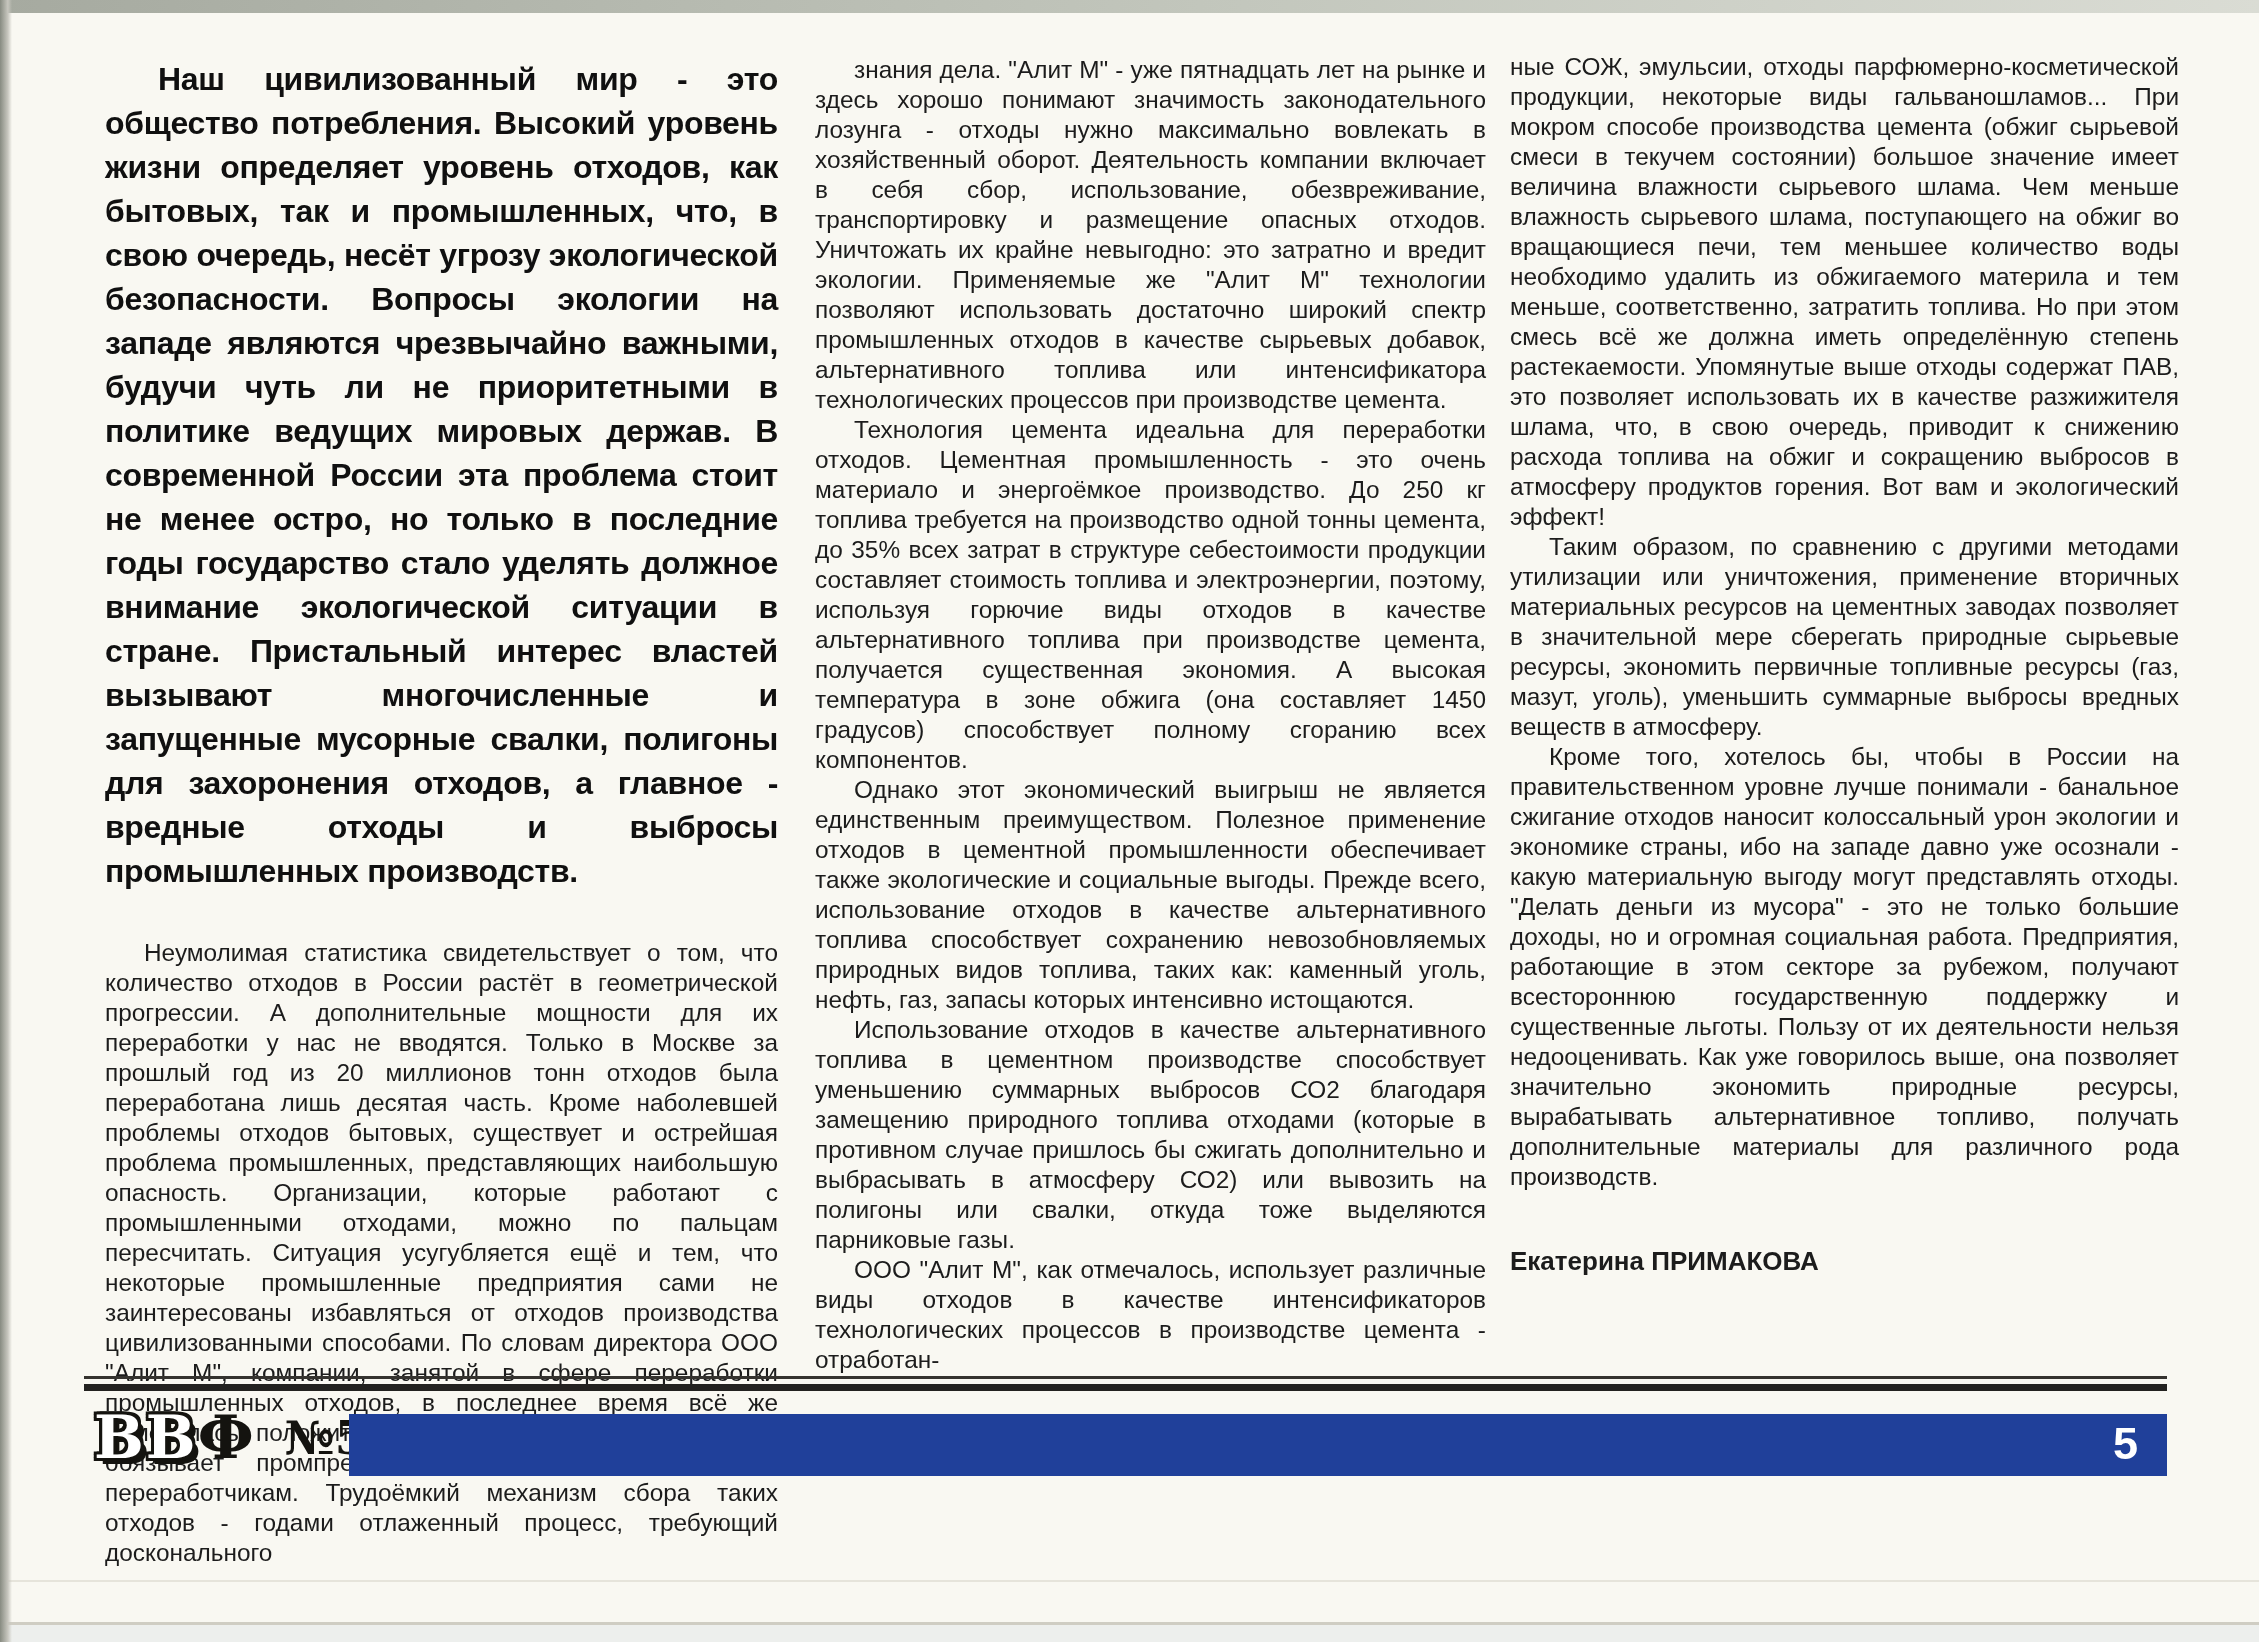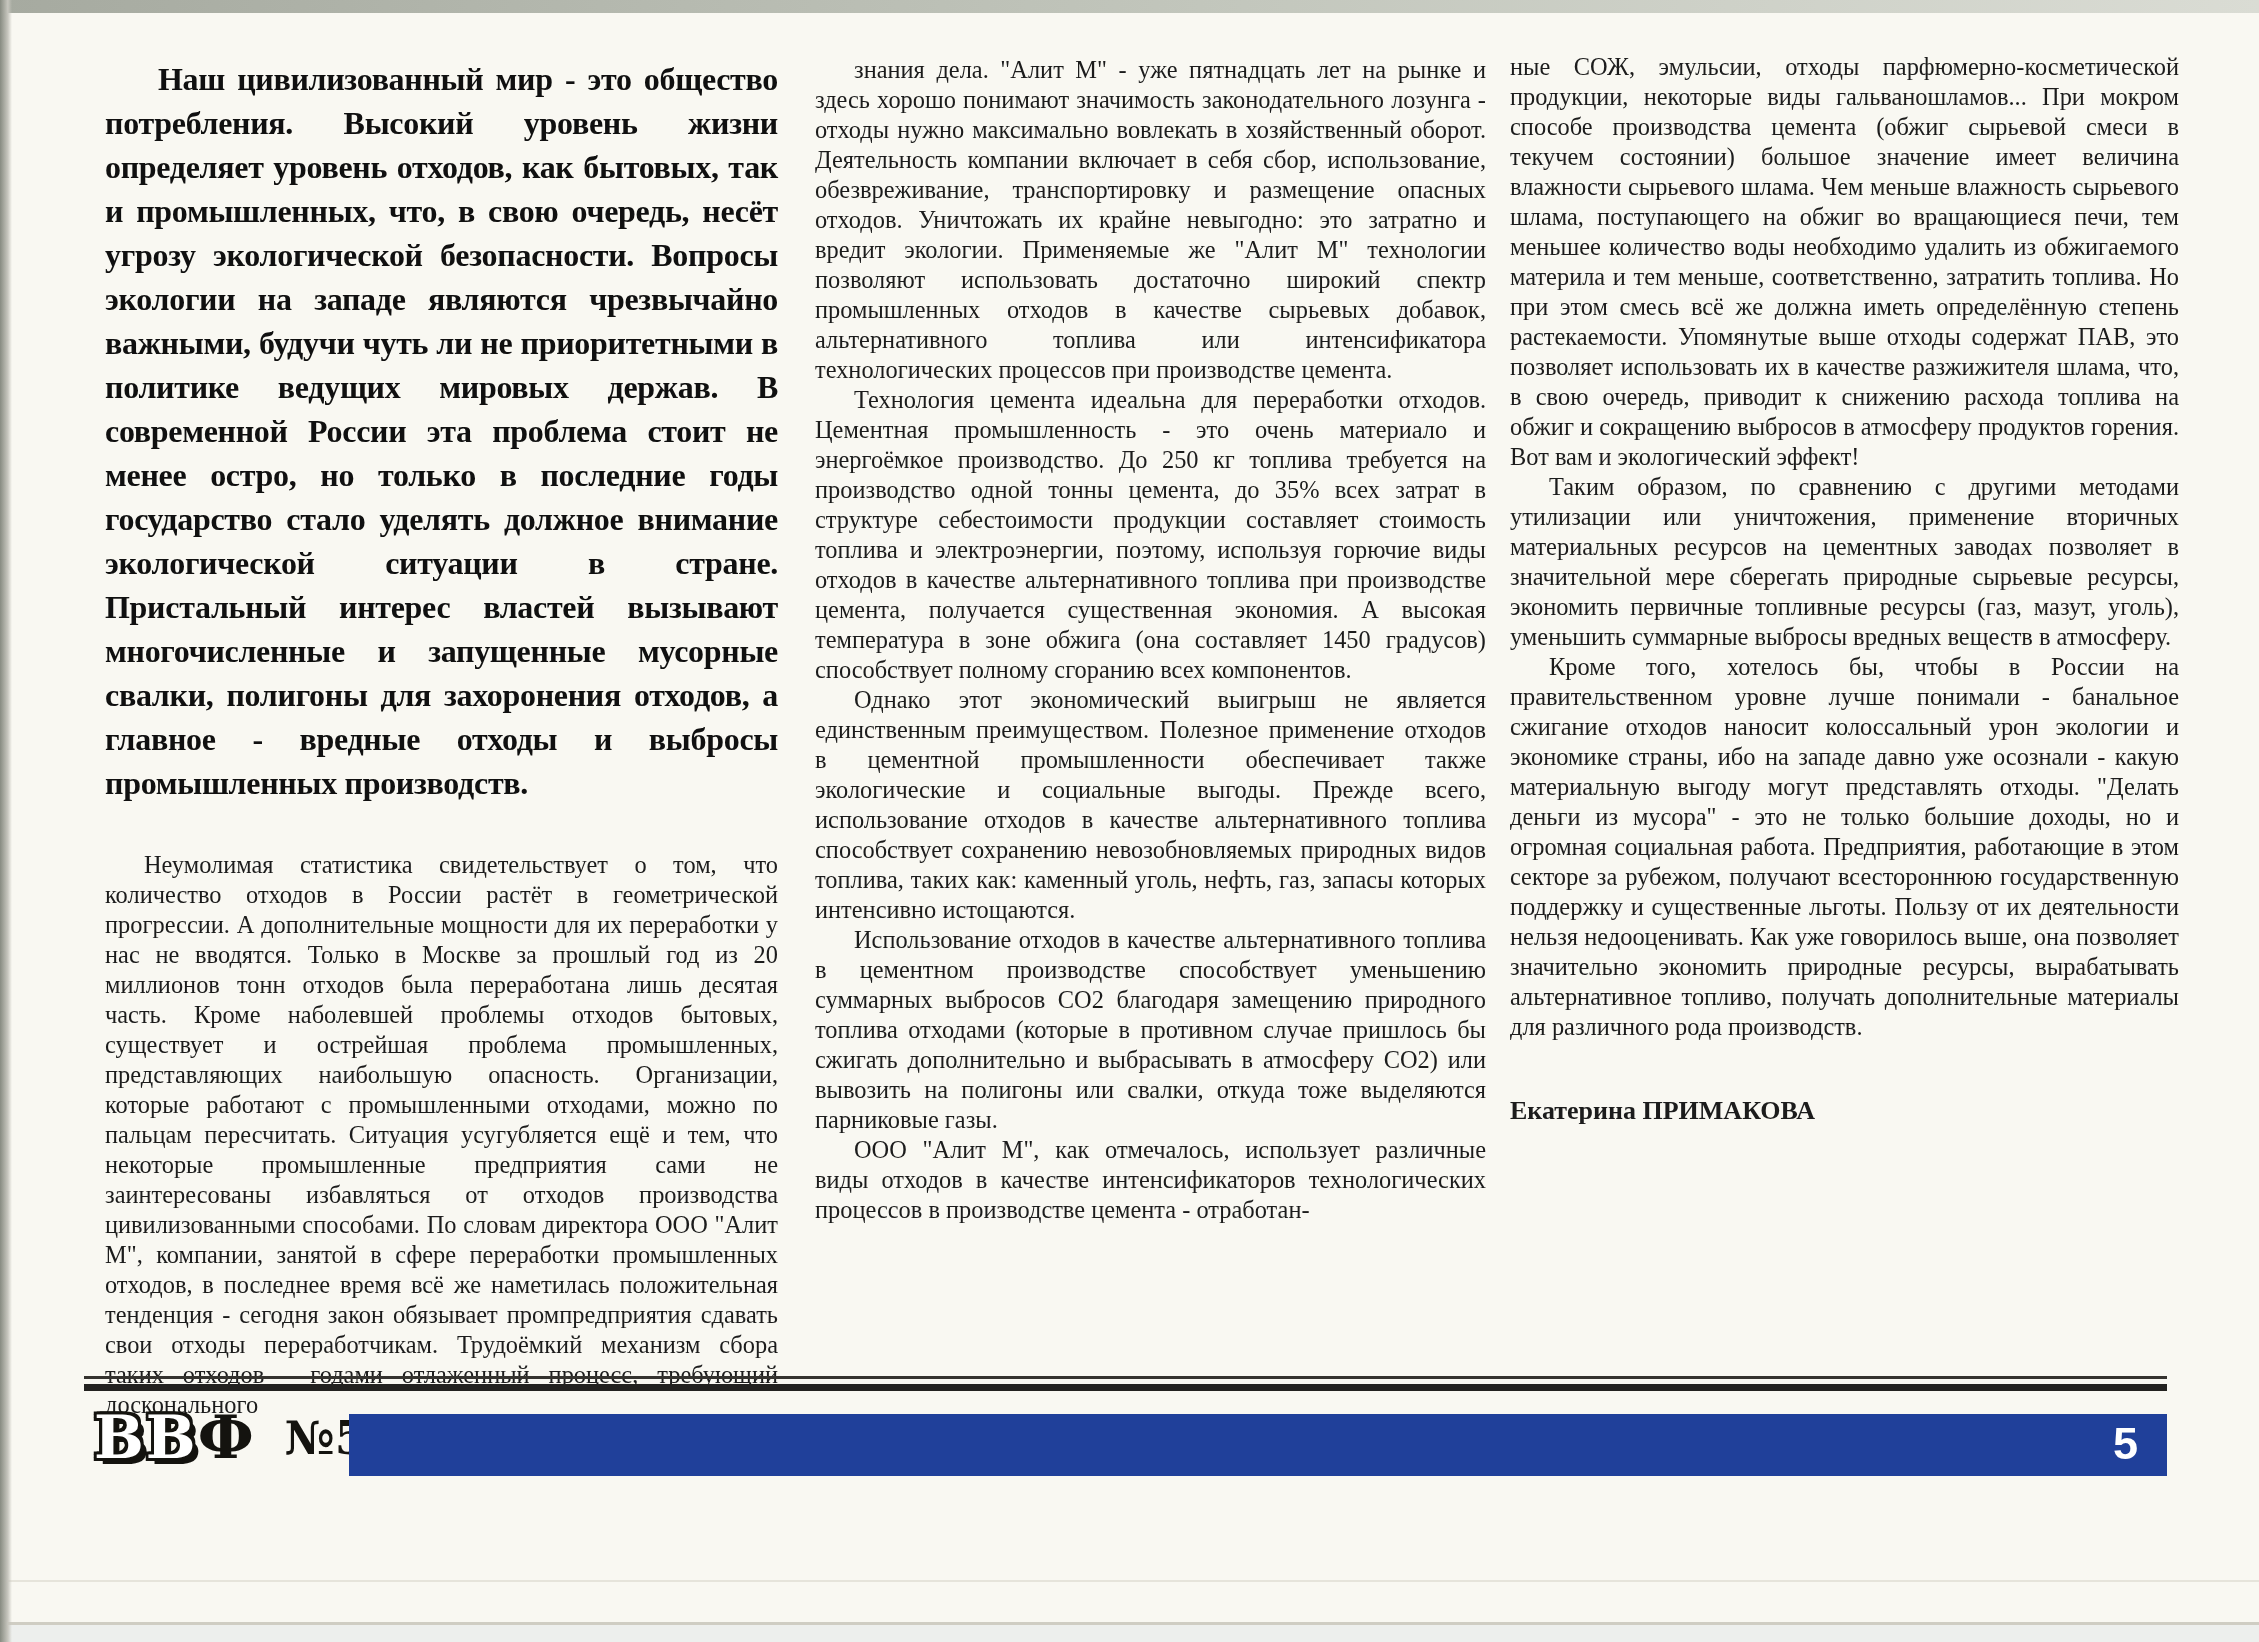--- a/index.html
+++ b/index.html
@@ -20,21 +20,21 @@
   .seam-2{position:absolute;left:0;top:1622px;width:100%;height:2.9px;background:#cfcdc3;}
   .below-seam{position:absolute;left:0;top:1625px;width:100%;height:17.6px;background:#edefed;}
 
   
   .col{position:absolute;}
   #col1{left:105px;top:57px;width:673px;}
   #col2{left:815px;top:55px;width:671px;}
   #col3{left:1510px;top:52px;width:669px;}
 
   .para{margin:0;text-align:justify;text-indent:39px;
-    font-size:24.4px;line-height:30px;hyphens:auto;font-family:Liberation Serif, serif;-webkit-hyphens:auto;}
+    font-size:24.4px;line-height:30px;hyphens:auto;-webkit-hyphens:auto;}
   .para.lead{font-size:32px;line-height:44px;font-weight:700;
     text-indent:53px;letter-spacing:-0.3px;color:#101010;}
   .para.lead + .para.body{margin-top:45px;}
   .para.heading{font-style:italic;font-weight:700;font-size:26px;
     text-indent:0;text-align:left;margin:15.6px 0 9.8px 9.8px;line-height:30px;}
   .para.byline{font-weight:700;font-size:26px;text-align:left;
     text-indent:0;margin-top:54px;padding-right:25px;line-height:30px;}
 
   
   .rule-thin{position:absolute;left:84px;top:1376px;width:2083px;height:2.9px;background:#35332f;}

